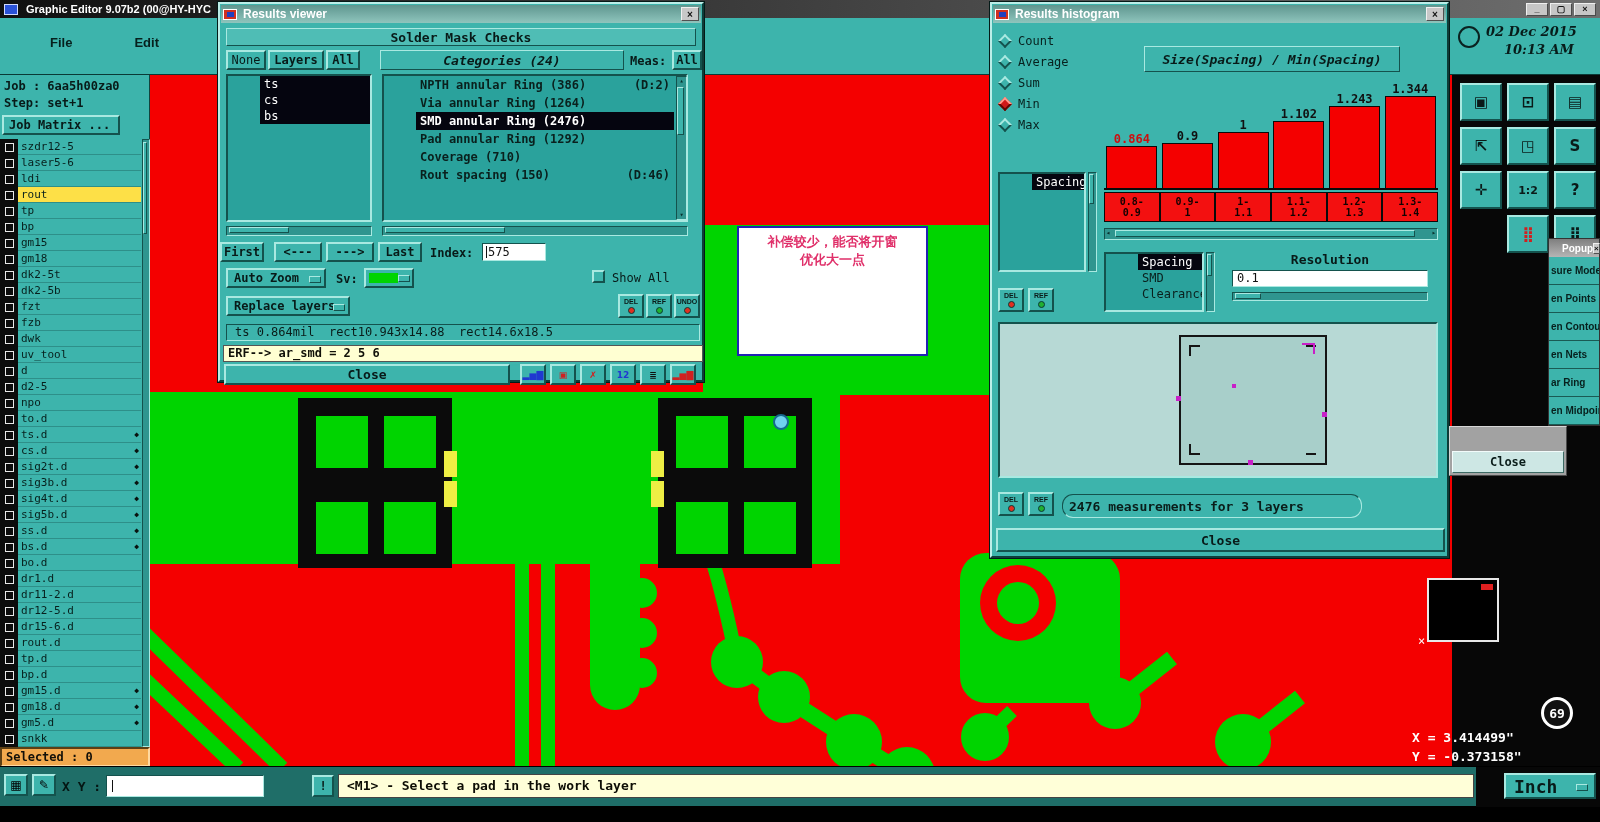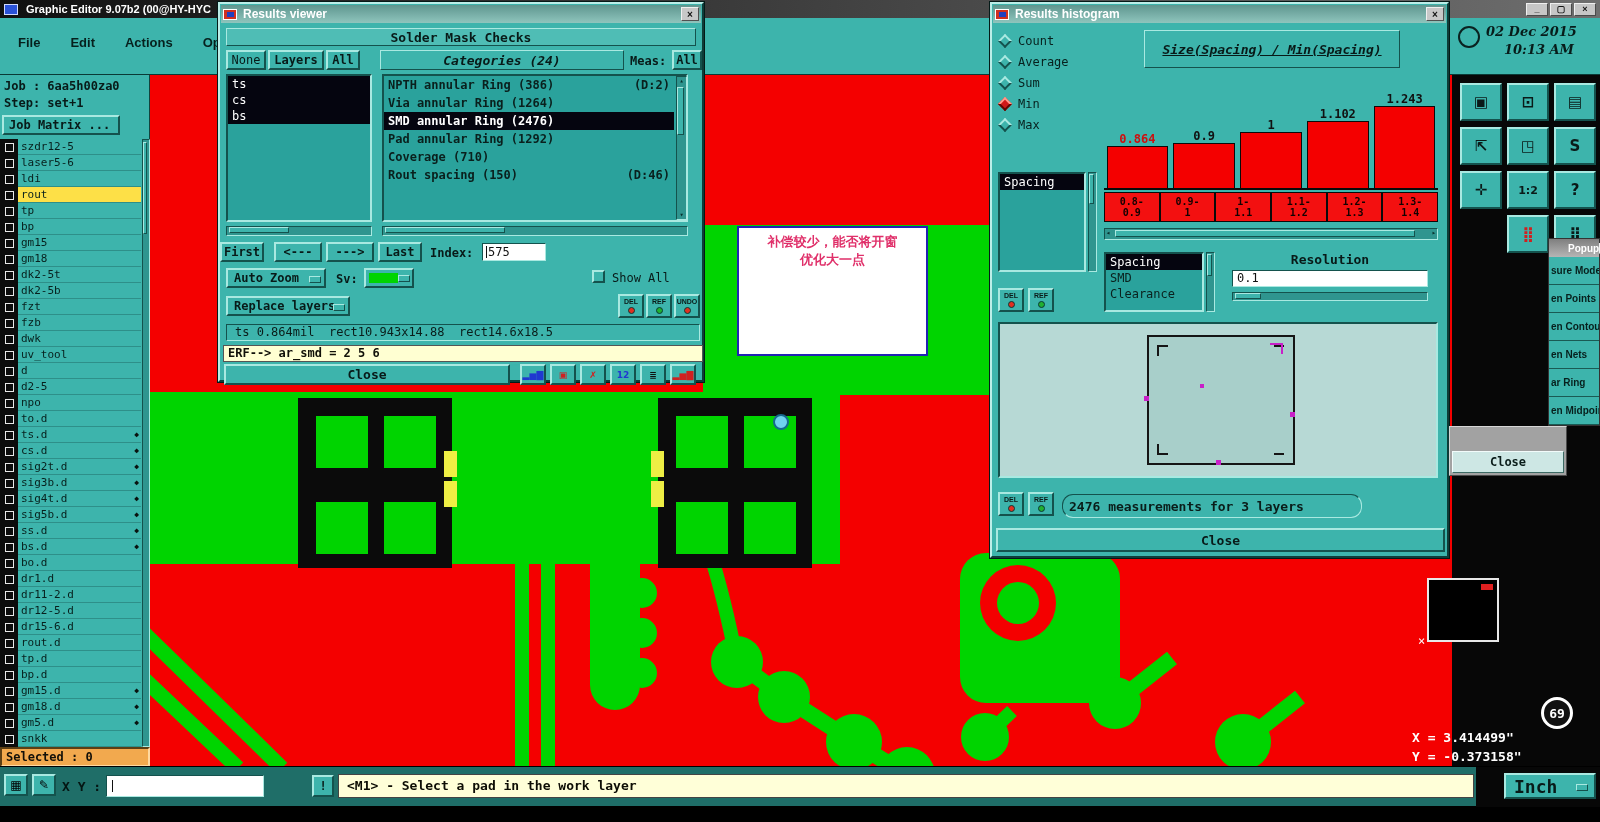--- a/index.html
+++ b/index.html
@@ -2,36 +2,36 @@
 <html><head>
 <meta charset="utf-8">
 <style>
 *{margin:0;padding:0;box-sizing:border-box;}
 html,body{width:1600px;height:822px;overflow:hidden;background:#000;}
 body{font-family:"DejaVu Sans Mono",monospace;}
 #app{position:absolute;width:1600px;height:822px;background:#000;overflow:hidden;}
 .abs{position:absolute;}
 .raised{background:#3db4ac;border:2px solid;border-color:#a9e9e1 #14524d #14524d #a9e9e1;}
 .raised1{background:#3db4ac;border:1px solid;border-color:#a9e9e1 #14524d #14524d #a9e9e1;}
-.sunken{border:2px solid;border-color:#14524d #a9e9e1 #a9e9e1 #14524d;}
+.sunken{border:2px solid;border-color:#14524d #a9e9e1 #a9e9e1 #14524d;padding-left:32px;}
 .sunken1{border:1px solid;border-color:#14524d #a9e9e1 #a9e9e1 #14524d;}
 .btn{display:flex;align-items:center;justify-content:center;font:bold 12px "DejaVu Sans Mono",monospace;color:#081a18;cursor:default;}
 .lbl{font:bold 12px "DejaVu Sans Mono",monospace;color:#081a18;}
 .dlg{position:absolute;background:#3db4ac;border:2px solid;border-color:#bceee8 #0e3c38 #0e3c38 #bceee8;box-shadow:0 0 0 1px #041a18;}
 .dlg-title{position:absolute;left:1px;right:1px;top:1px;height:18px;background:linear-gradient(180deg,#5f968f,#8fc5bd);display:flex;align-items:center;padding:0 2px;}
 .dlg-title-text{color:#fff;font:bold 12px "Liberation Sans",sans-serif;margin-left:6px;}
 .dlg-icon{width:14px;height:11px;background:#d03020;border:1px solid #fff;position:relative;}
 .dlg-icon:after{content:"";position:absolute;left:3px;top:2px;width:7px;height:5px;background:#2040c0;}
 .xbtn{margin-left:auto;width:18px;height:14px;background:#c8c8c8;border:1px solid;border-color:#f0f0f0 #505050 #505050 #f0f0f0;display:flex;align-items:center;justify-content:center;font:bold 10px "Liberation Sans",sans-serif;color:#111;}
 .nub{position:absolute;width:12px;height:7px;background:#3db4ac;border:1px solid;border-color:#a9e9e1 #14524d #14524d #a9e9e1;}
 .listbox{position:absolute;background:#2aa29c;}
 .vscroll,.hscroll{position:absolute;background:#2f958f;border:1px solid;border-color:#14524d #a9e9e1 #a9e9e1 #14524d;}
 .thumb{position:absolute;background:#3db4ac;border:1px solid;border-color:#a9e9e1 #14524d #14524d #a9e9e1;}
 .winbtn{width:22px;height:13px;background:#c6c6c6;border:1px solid;border-color:#efefef #4a4a4a #4a4a4a #efefef;display:flex;align-items:center;justify-content:center;font:bold 9px "Liberation Sans",sans-serif;color:#111;margin-left:2px;}
-.menu-item{font:bold 13px "Liberation Sans",sans-serif;color:#06201d;padding:3px 6px;}
+.menu-item{font:bold 13px "Liberation Sans",sans-serif;color:#06201d;padding:3px 6px;margin-left:32px;}
 .layer-row{display:flex;height:16px;}
 .lcb-cell{width:18px;background:#0c0c0c;display:flex;align-items:center;justify-content:center;flex:none;}
 .lcb{width:9px;height:9px;border:1px solid #e8e8e8;background:#0c0c0c;}
 .lname{flex:1;background:#3db4ac;border-bottom:1px solid #2e8f89;font:11px "DejaVu Sans Mono",monospace;color:#07201d;padding-left:3px;display:flex;align-items:center;overflow:hidden;white-space:nowrap;}
 .lname.hl{background:#fde047;}
 .lflag{margin-left:auto;padding-right:2px;font-size:8px;color:#09120f;}
 .vlrow{height:16px;display:flex;align-items:center;padding-left:4px;font:12px "DejaVu Sans Mono",monospace;color:#0a201d;}
 .vlrow.sel{background:#05050f;color:#fff;}
 .catrow{height:18px;display:flex;align-items:center;padding:0 4px;font:bold 12px "DejaVu Sans Mono",monospace;color:#0a201d;white-space:nowrap;}
 .catrow.sel{background:#05050f;color:#fff;}
@@ -533,21 +533,21 @@
         <div class="dotbtn">
           <div class="t">DEL</div>
           <div class="d" style="background: rgb(224, 48, 32);"></div>
         </div>
         <div class="dotbtn">
           <div class="t">REF</div>
           <div class="d" style="background: rgb(32, 176, 48);"></div>
         </div>
       </div>
 
-    <div class="abs raised1 btn" style="left:152px;top:26px;width:256px;height:38px;font:bold italic 13px 'DejaVu Sans Mono',monospace;text-decoration:underline;">
+    <div class="abs raised1 btn" style="left:152px;top:42px;width:256px;height:26px;font:bold italic 13px 'DejaVu Sans Mono',monospace;">
       <span>Size(Spacing) /  Min(Spacing)</span>
     </div>
 
     <div class="abs" id="hist-plot" style="left:112px;top:58px;width:334px;height:128px;display:flex;align-items:flex-end;border-bottom:2px solid #0a0a0a;">
         <div class="barcell">
           <div class="barlabel" style="color: rgb(204, 16, 16);">0.864</div>
           <div class="bar" style="height: 42px; background: rgb(244, 0, 0);"></div>
         </div>
         <div class="barcell">
           <div class="barlabel" style="color: rgb(17, 17, 17);">0.9</div>
@@ -557,20 +557,24 @@
           <div class="barlabel" style="color: rgb(17, 17, 17);">1</div>
           <div class="bar" style="height: 56px; background: rgb(244, 0, 0);"></div>
         </div>
         <div class="barcell">
           <div class="barlabel" style="color: rgb(17, 17, 17);">1.102</div>
           <div class="bar" style="height: 67px; background: rgb(244, 0, 0);"></div>
         </div>
         <div class="barcell">
           <div class="barlabel" style="color: rgb(17, 17, 17);">1.243</div>
           <div class="bar" style="height: 82px; background: rgb(244, 0, 0);"></div>
+        </div>
+        <div class="barcell">
+          <div class="barlabel" style="color: rgb(17, 17, 17);">1.344</div>
+          <div class="bar" style="height: 92px; background: rgb(244, 0, 0);"></div>
         </div>
       </div>
     <div class="abs" id="hist-bins" style="left:112px;top:188px;width:334px;height:30px;display:flex;">
         <div class="bincell">
           <div>0.8-</div>
           <div>0.9</div>
         </div>
         <div class="bincell">
           <div>0.9-</div>
           <div>1</div>
@@ -663,21 +667,21 @@
       <div style="position:absolute;right:4px;top:4px;width:12px;height:6px;background:#e02020;"></div>
     </div>
     <div class="abs" style="left:-34px;top:559px;color:#fff;font:12px 'DejaVu Sans Mono',monospace;">×</div>
 
     <div class="abs" style="left:-40px;top:655px;color:#fff;font:bold 13px 'DejaVu Sans Mono',monospace;white-space:nowrap;">X = 3.414499"</div>
     <div class="abs" style="left:-40px;top:674px;color:#fff;font:bold 13px 'DejaVu Sans Mono',monospace;white-space:nowrap;">Y = -0.373158"</div>
     <div class="abs" style="left:89px;top:622px;width:32px;height:32px;border:3px solid #fff;border-radius:50%;background:#111;color:#fff;font:bold 13px 'DejaVu Sans Mono',monospace;display:flex;align-items:center;justify-content:center;">69</div>
   </div>
 
   <div class="abs" id="popup-panel" style="left:1548px;top:238px;width:52px;border:1px solid #333;">
-    <div style="height:18px;background:linear-gradient(180deg,#7f7f7f,#b5b5b5);display:flex;align-items:center;padding:0 19px;">
+    <div style="height:18px;background:linear-gradient(180deg,#7f7f7f,#b5b5b5);display:flex;align-items:center;padding:0 13px;">
       <span style="color:#fff;font:bold 10px 'Liberation Sans',sans-serif;">Popup</span>
       <span class="xbtn" style="width:13px;height:11px;font-size:8px;">×</span>
     </div>
     <div id="popup-items">
         <div class="popup-item">sure Mode</div>
         <div class="popup-item">en Points</div>
         <div class="popup-item">en Contours</div>
         <div class="popup-item">en Nets</div>
         <div class="popup-item">ar Ring</div>
         <div class="popup-item">en Midpoints</div>

